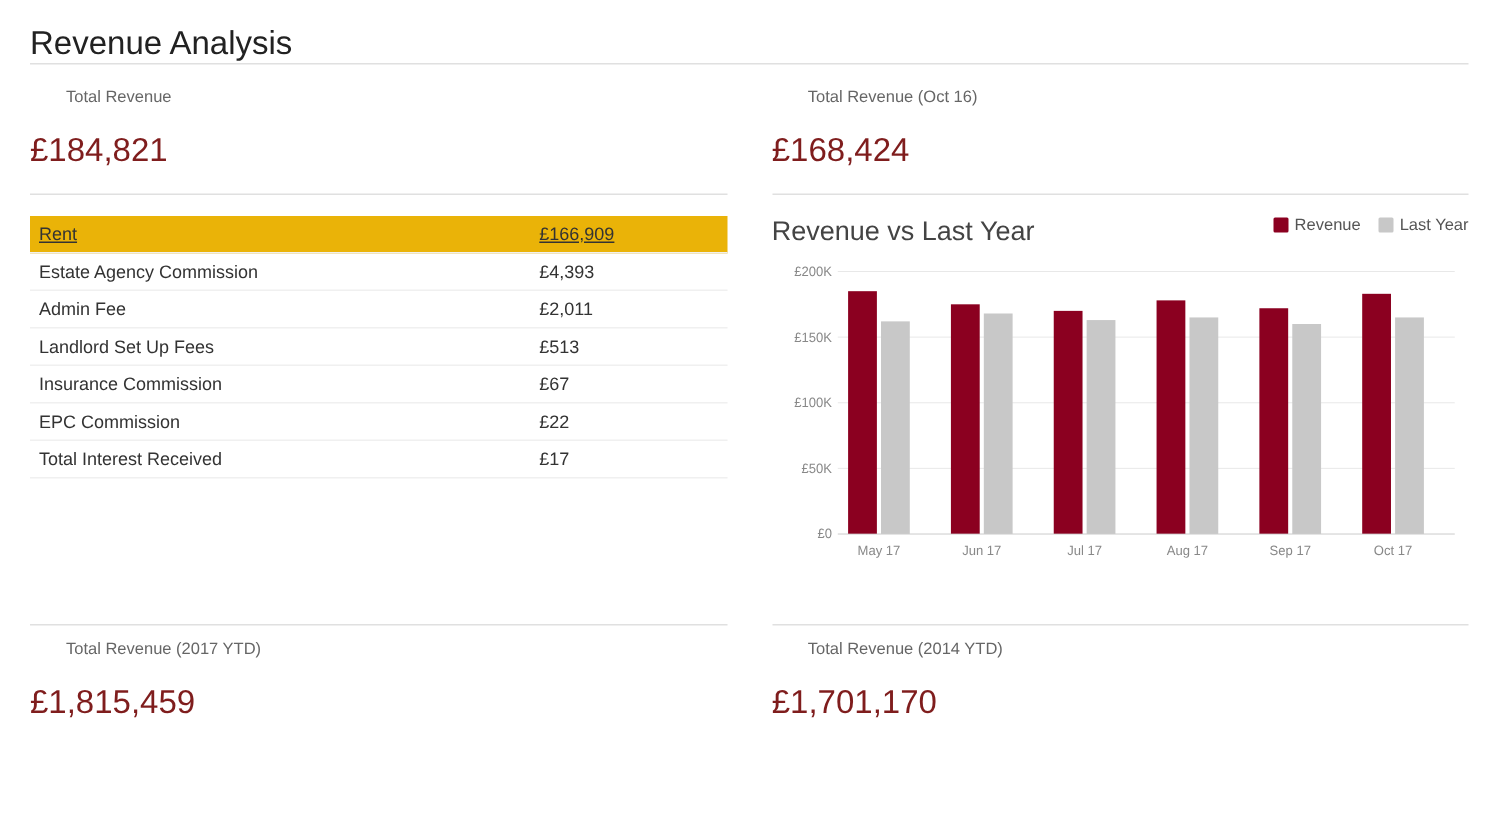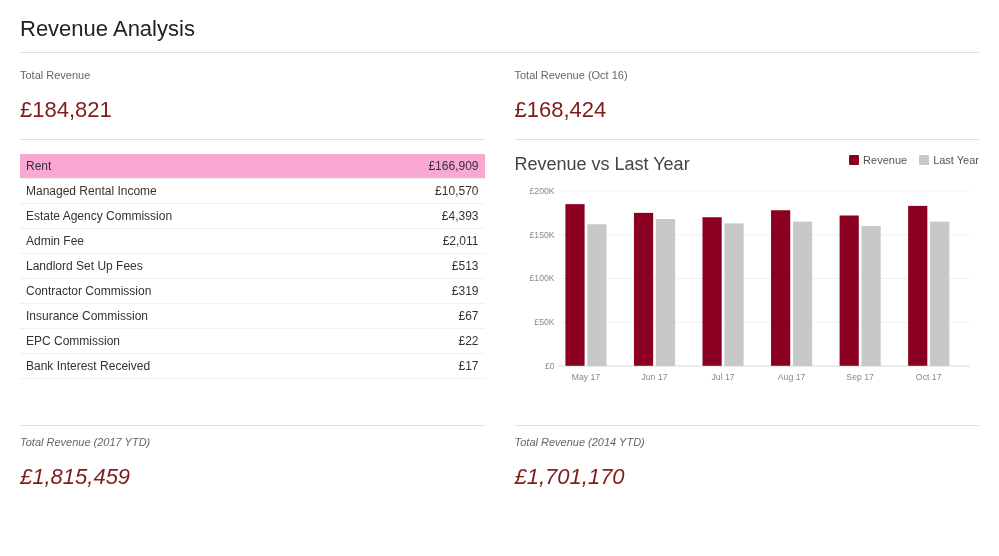--- a/index.html
+++ b/index.html
@@ -12,31 +12,32 @@
     }
     .page {
       padding: 16px 20px;
     }
     h1 {
       font-size: 22px;
       font-weight: 400;
       margin-bottom: 16px;
       color: #222;
       border-bottom: 1px solid #e0e0e0;
-      padding-bottom: 10px;
+      padding-bottom: 0;
     }
     .main-grid {
       display: grid;
       grid-template-columns: 1fr 1fr;
       gap: 0 30px;
     }
     .section-label {
       font-size: 11px;
       color: #666;
       margin-bottom: 4px;
+      margin-left: 24px;
     }
     .big-value {
       font-size: 22px;
       font-weight: 300;
       color: #7f1d1d;
       margin-bottom: 16px;
       margin-top: 16px;
     }
     .divider {
       border: none;
@@ -50,35 +51,35 @@
     }
     .breakdown-table {
       width: 100%;
       border-collapse: collapse;
       font-size: 12px;
     }
     .breakdown-table tr {
       border-bottom: 1px solid #f0f0f0;
     }
     .breakdown-table tr:first-child {
-      background: #f9a8d4;
+      background: #eab308;
+      text-decoration: underline;
     }
     .breakdown-table td {
       padding: 5px 6px;
       color: #333;
     }
     .breakdown-table td:last-child {
-      text-align: right;
+      text-align: left;
     }
     .bottom-grid {
       display: grid;
       grid-template-columns: 1fr 1fr;
       gap: 5px 30px;
       margin-top: 20px;
-      font-style: italic;
     }
     .bottom-section {
       border-top: 1px solid #e0e0e0;
       padding-top: 10px;
     }
     
     .chart-section {
       position: relative;
     }
     .chart-title {
@@ -127,49 +128,41 @@
       <div class="section-label">Total Revenue</div>
       <div class="big-value">£184,821</div>
       <hr class="divider">
       <table class="breakdown-table">
         <tbody id="breakdown-tbody">
             <tr>
               <td>Rent</td>
               <td>£166,909</td>
             </tr>
             <tr>
-              <td>Managed Rental Income</td>
-              <td>£10,570</td>
-            </tr>
-            <tr>
               <td>Estate Agency Commission</td>
               <td>£4,393</td>
             </tr>
             <tr>
               <td>Admin Fee</td>
               <td>£2,011</td>
             </tr>
             <tr>
               <td>Landlord Set Up Fees</td>
               <td>£513</td>
             </tr>
             <tr>
-              <td>Contractor Commission</td>
-              <td>£319</td>
-            </tr>
-            <tr>
               <td>Insurance Commission</td>
               <td>£67</td>
             </tr>
             <tr>
               <td>EPC Commission</td>
               <td>£22</td>
             </tr>
             <tr>
-              <td>Bank Interest Received</td>
+              <td>Total Interest Received</td>
               <td>£17</td>
             </tr>
           </tbody>
       </table>
     </div>
 
     <div>
       <div class="section-label">Total Revenue (Oct 16)</div>
       <div class="big-value">£168,424</div>
       <hr class="divider">

